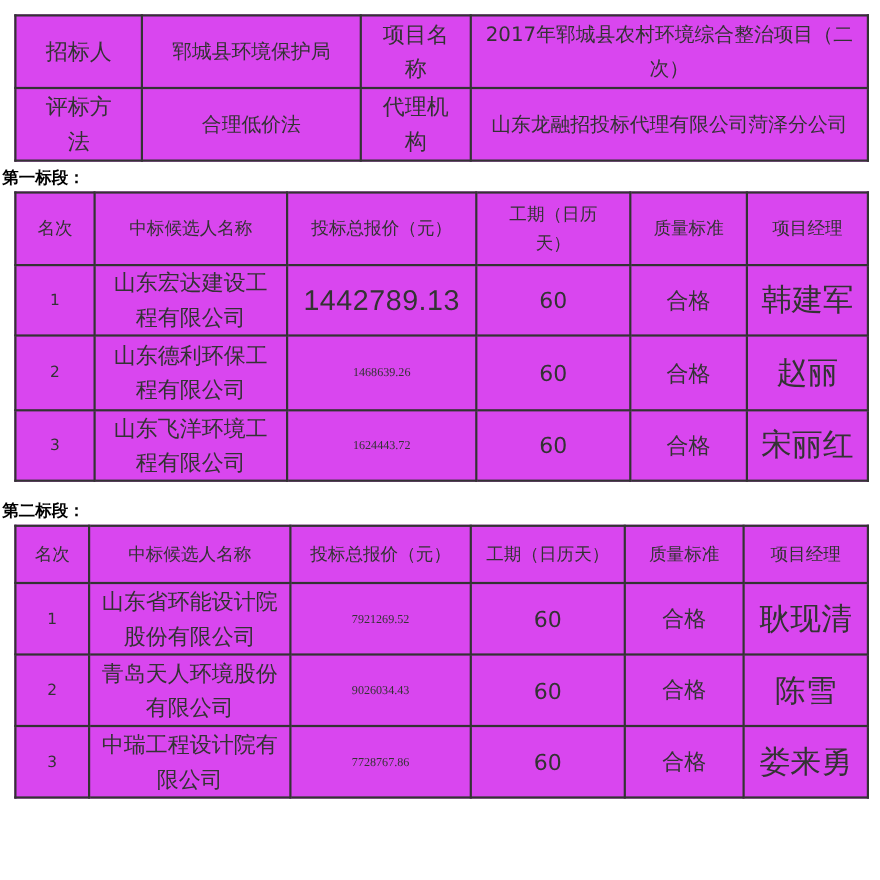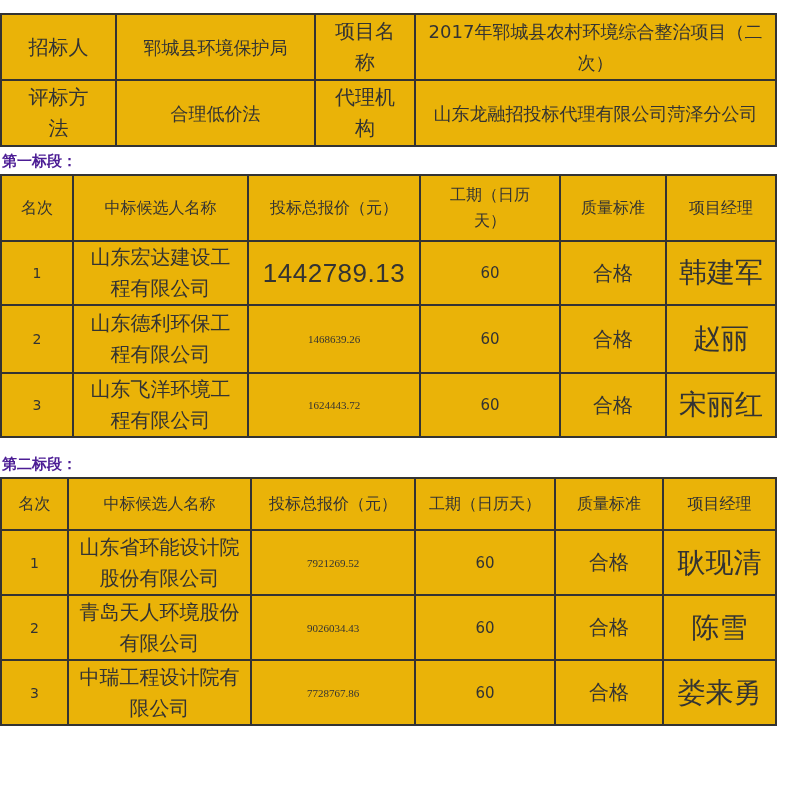--- a/index.html
+++ b/index.html
@@ -13,59 +13,59 @@
   .page {
     width: 800px;
     height: 800px;
     padding-top: 13px;
     box-sizing: border-box;
     overflow: hidden;
   }
   table {
     border-collapse: collapse;
     table-layout: fixed;
-    margin-left: 0;
-    background: #eab308;
+    margin-left: 13px;
+    background: #d946ef;
   }
   td, th {
     border: 2px solid #333333;
     text-align: center;
     vertical-align: middle;
     padding: 0 8px;
     font-weight: normal;
     overflow: hidden;
   }
   
   .t-info { width: 775px; }
   .t-info tr { height: 66px; }
   .t-info .lbl { font-size: 20px; line-height: 31px; }
   .t-info .lbl .wrap3 { display: inline-block; width: 64px; }
   .t-info .val { font-size: 18px; line-height: 31px; padding: 0 12px; }
   
   .section-label {
     font-size: 15px;
     font-weight: bold;
-    color: #4c1d95;
+    color: #000000;
     margin: 5px 0 4px 2px;
     line-height: 18px;
   }
   .section-label.second { margin-top: 17px; }
   
   .t-bid { width: 775px; }
   .t-bid th { font-size: 16px; line-height: 26px; color: #333333; }
   .t-bid .wrap5 { display: inline-block; width: 92px; }
   .t1 tr.hdr { height: 66px; }
   .t1 tr.row { height: 64px; }
   .t2 tr.hdr { height: 52px; }
   .t2 tr.row { height: 65px; }
   .rank { font-size: 14px; }
   .cname { font-size: 20px; line-height: 31px; }
   .price { font-size: 11px; font-family: Liberation Serif, serif; }
   .price-big { font-size: 26px; font-family: Liberation Sans, sans-serif; letter-spacing: 0.5px; }
-  .dur { font-size: 15px; border-radius: 27px; }
+  .dur { font-size: 20px; border-radius: 27px; }
   .qual { font-size: 20px; }
   .mgr { font-size: 28px; }
 </style>
 </head>
 <body>
 
 <div class="page">
 
   <table class="t-info">
     <colgroup>

